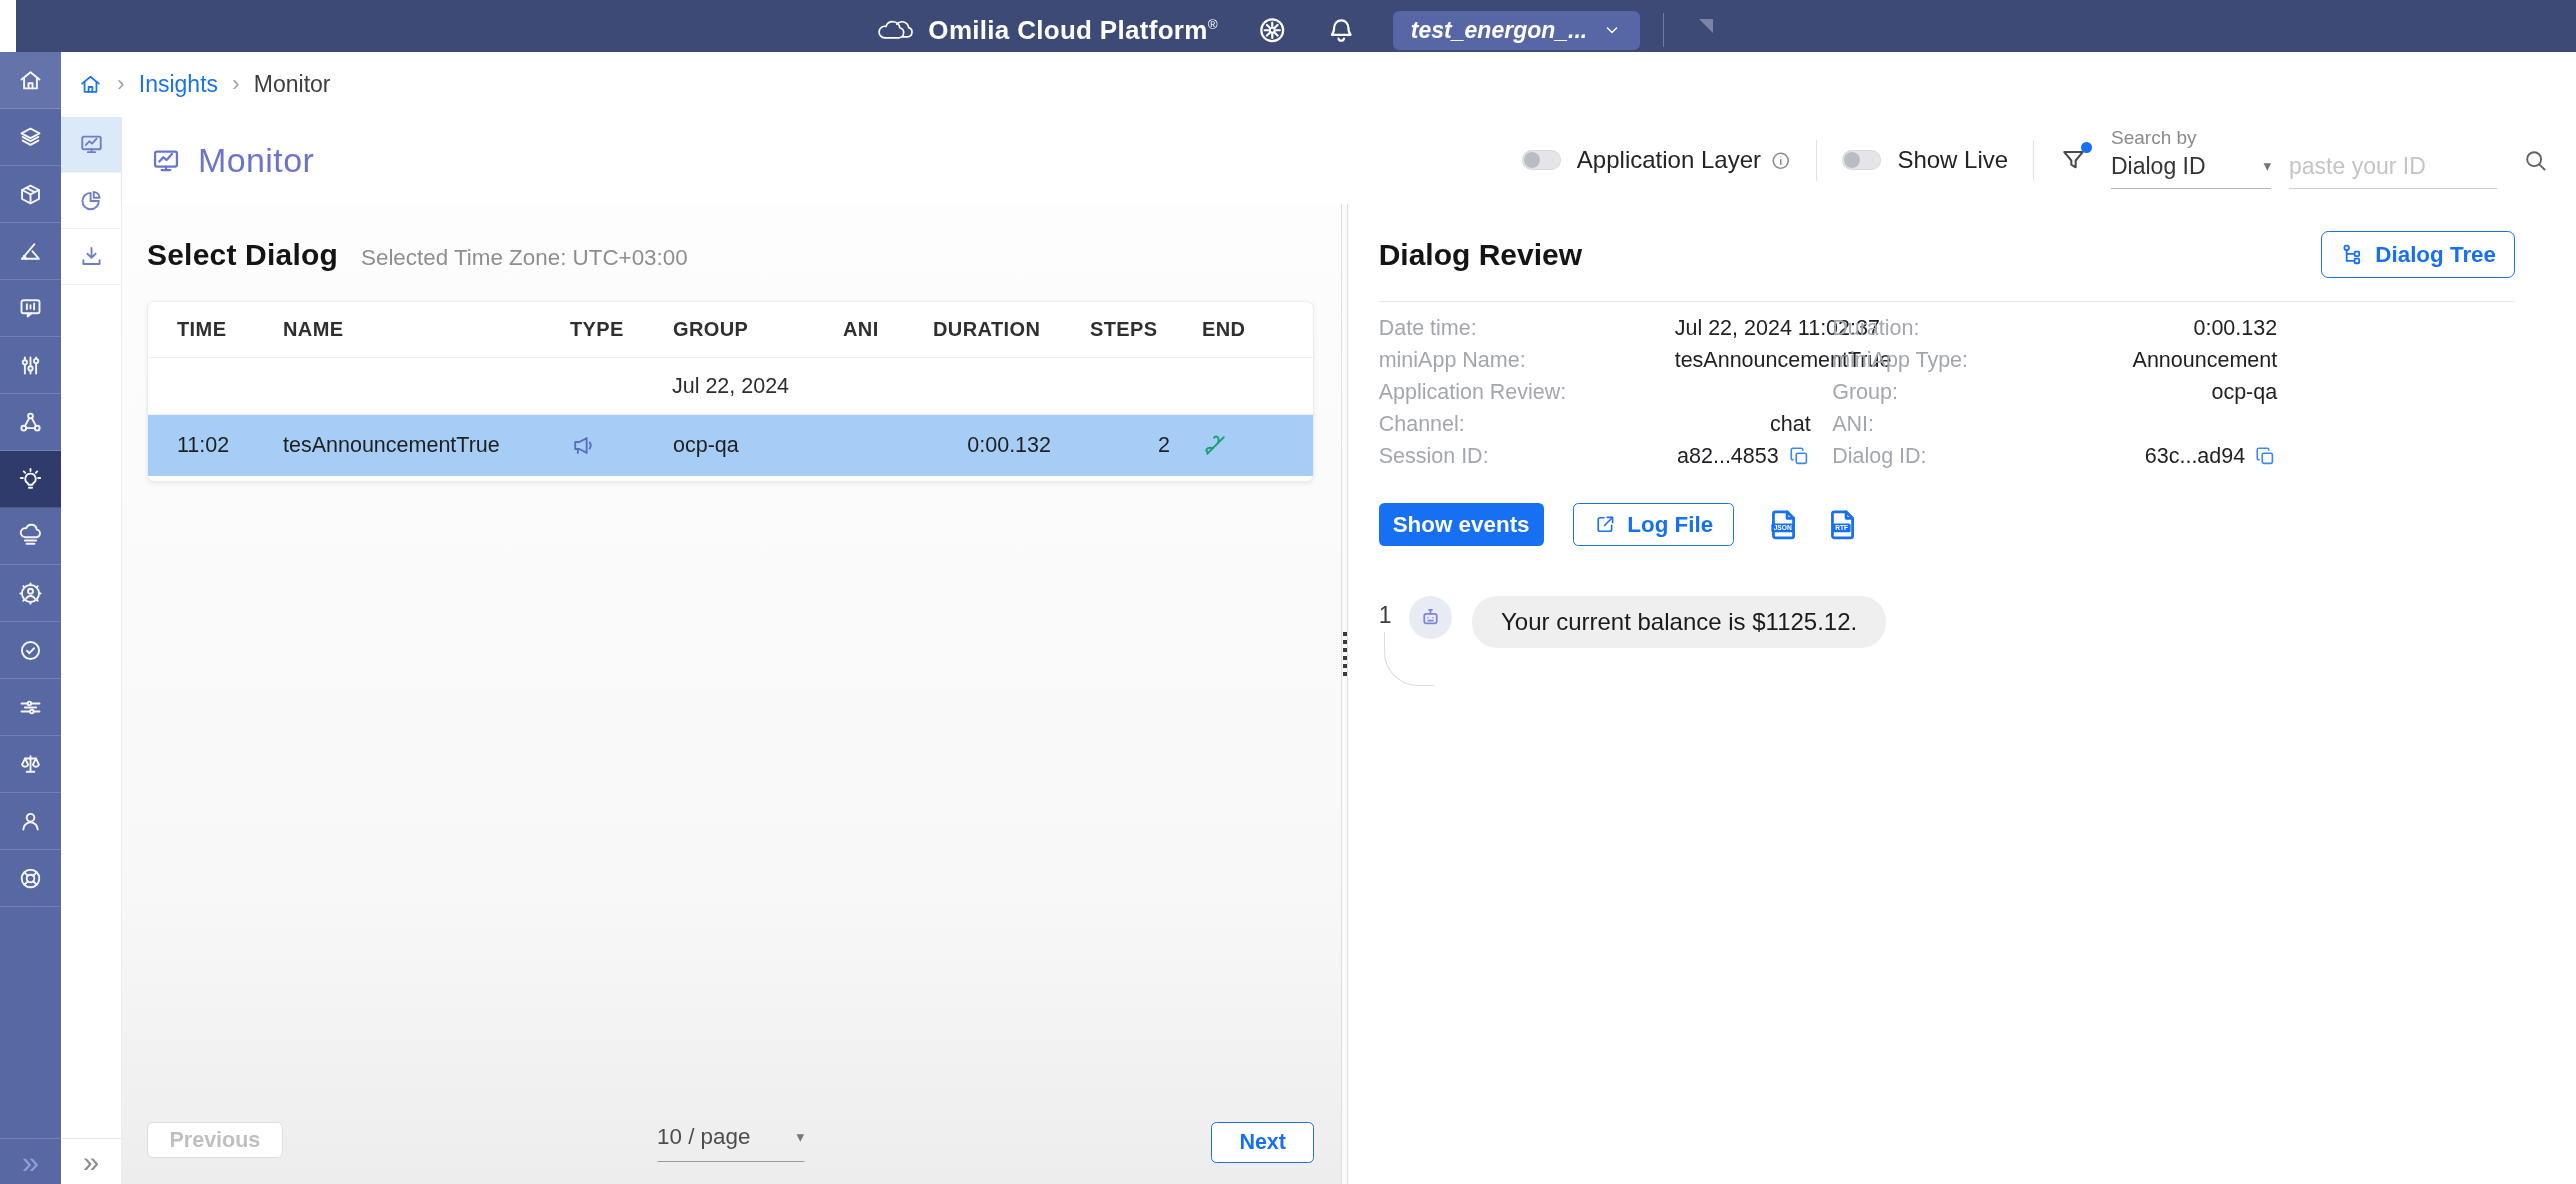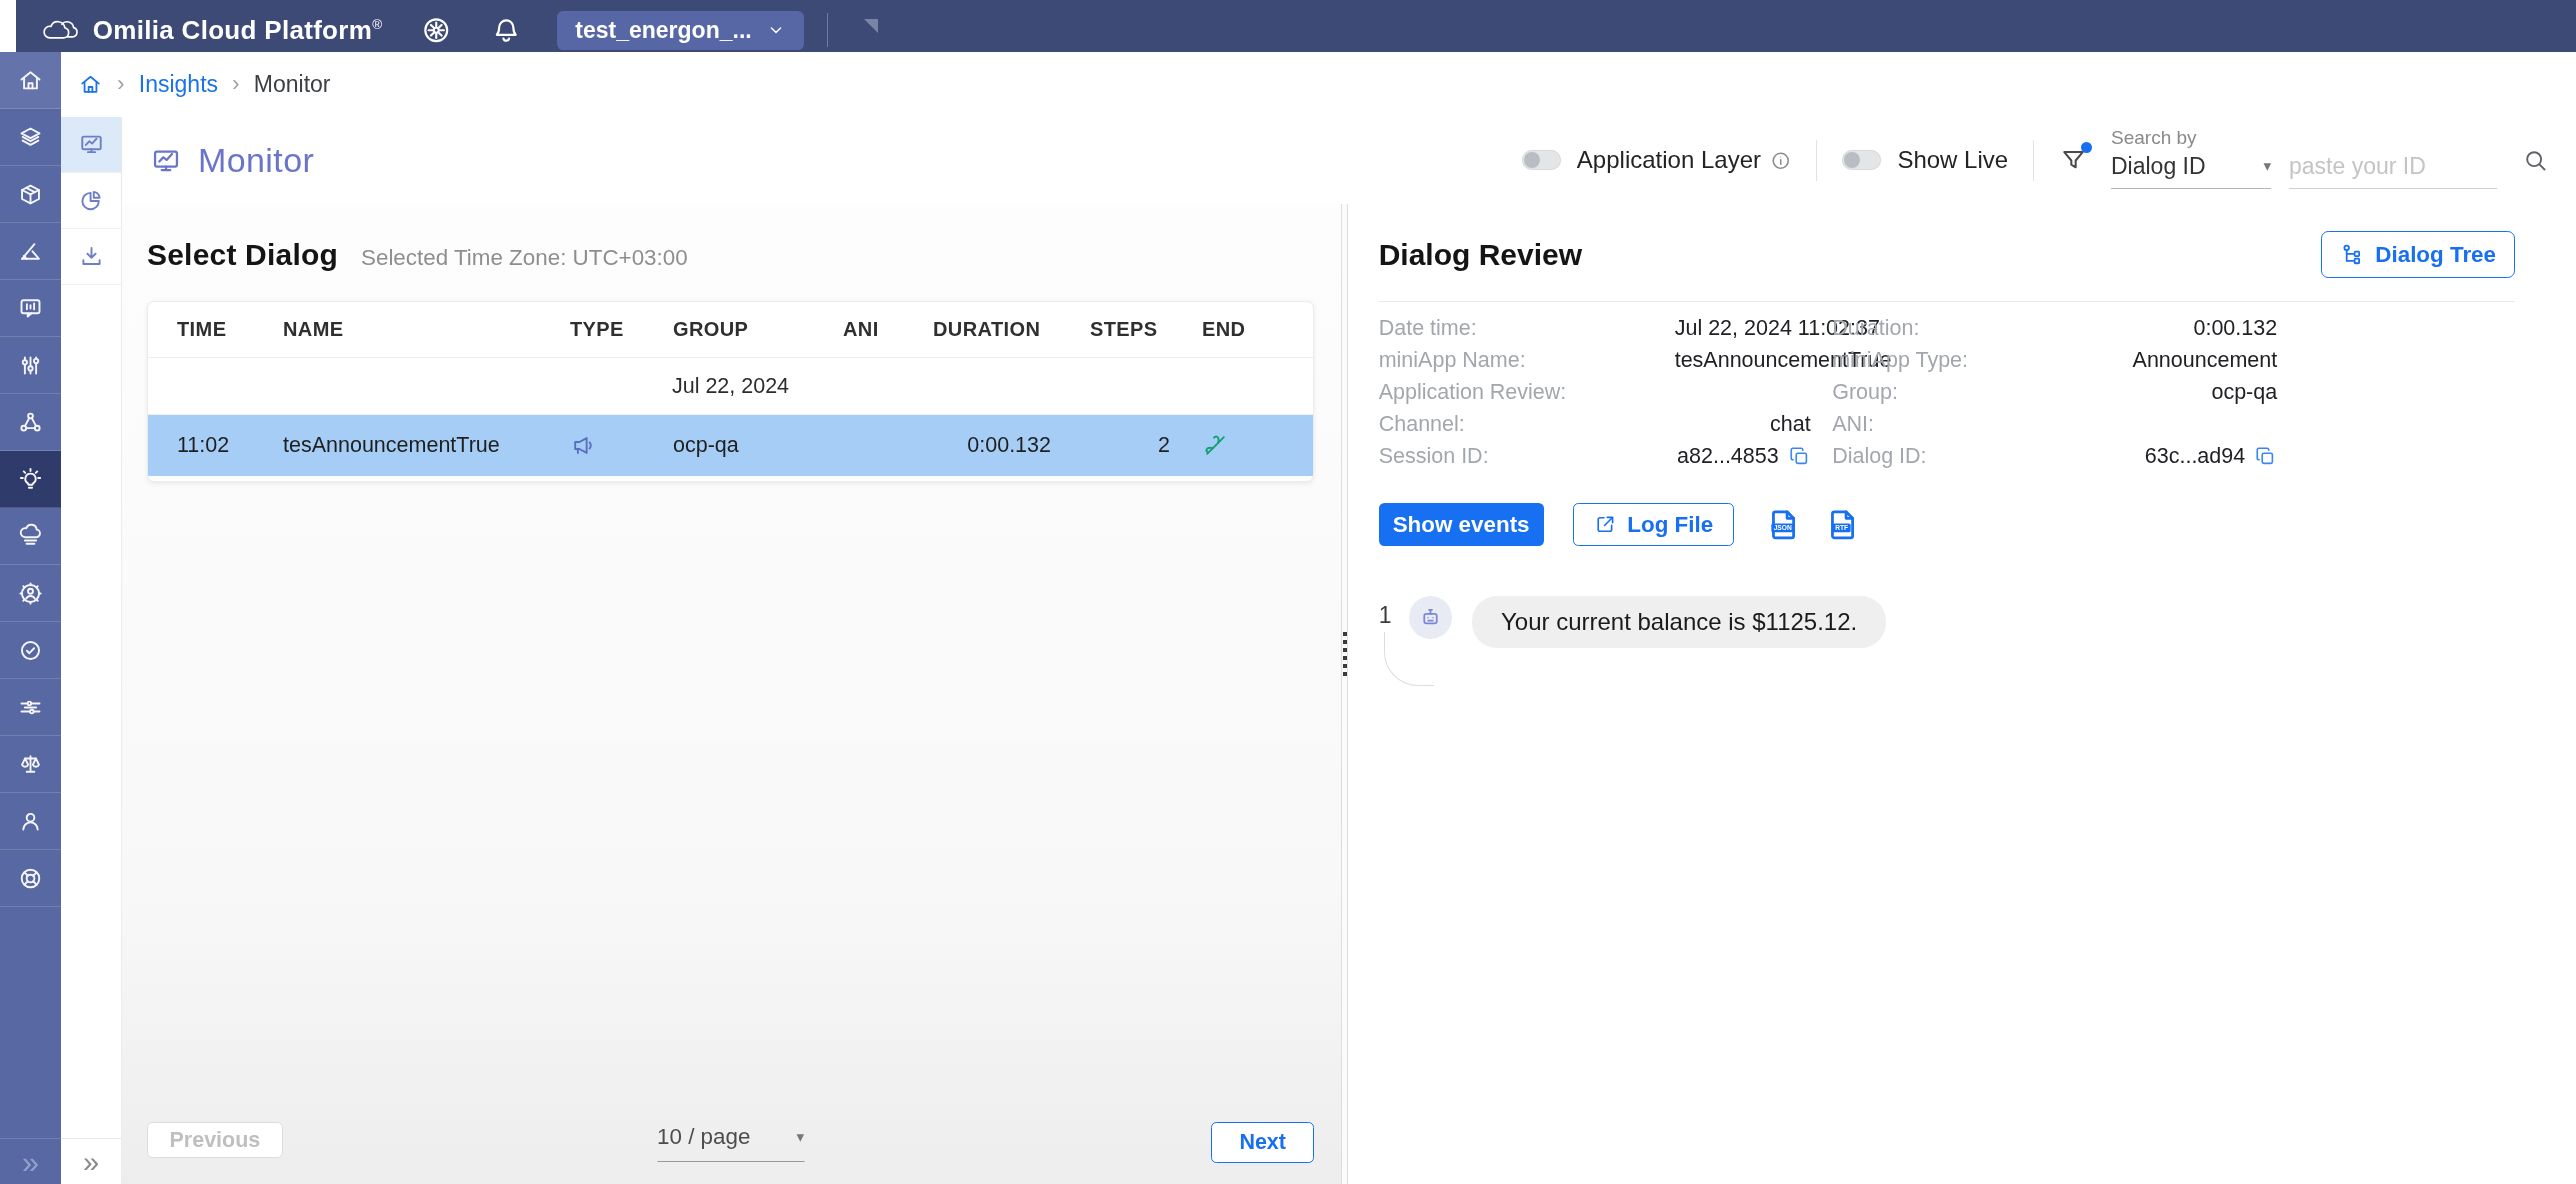--- a/index.html
+++ b/index.html
@@ -5,29 +5,29 @@
   * { margin:0; padding:0; box-sizing:border-box; }
   html,body { width:2576px; height:1185px; }
   body { font-family:"Liberation Sans", sans-serif; background:#fff; overflow:hidden; }
   svg { display:block; }
   .ic { fill:none; stroke:currentColor; stroke-width:1.7; stroke-linecap:round; stroke-linejoin:round; }
 
   .app { position:relative; width:2576px; height:1185px; background:#fff; overflow:hidden; }
 
   
   .topbar { position:absolute; top:0; left:0; right:0; height:60px; background:#3e4a76;
-            display:flex; align-items:center; justify-content:flex-start; padding:0 27px 0 21.5px;margin-left:16px; }
+            display:flex; align-items:center; justify-content:center; padding:0 27px 0 21.5px;margin-left:16px; }
   .brand { display:flex; align-items:center; gap:14.3px; color:#fff; }
   .brand-text { font-size:26px; font-weight:700; letter-spacing:0.3px; }
   .brand-text sup { font-size:13.4px; font-weight:400; }
   .top-right { display:flex; align-items:center; }
   .top-icon-btn { color:#fff; margin-left:39px; cursor:pointer; }
   .account-btn { margin-left:36px; height:39px; background:#5767a5; border:none; border-radius:6.3px;
                  color:#fff; font-family:inherit; font-size:23px; font-weight:700; padding:0 18px;
-                 display:flex; align-items:center; gap:14.3px; cursor:pointer; }
+                 display:flex; align-items:center; gap:14.3px; cursor:pointer;font-style:italic; }
   .account-divider { width:0.9px; height:34px; background:rgba(255,255,255,.28); margin-left:23px; }
   .corner-artifact { width:0; height:0; border-top:14.3px solid #7b84a6; border-left:14.3px solid transparent; margin-left:36px; margin-top:-7.2px; }
 
   
   .nav-dark { position:absolute; top:52px; left:0; bottom:0; width:61px; background:#5868a2; }
   .nav-dark .tile { height:57px; display:flex; align-items:center; justify-content:center;
                     color:#f4f6fc; border-bottom:0.9px solid rgba(255,255,255,.16); cursor:pointer; }
   .nav-dark .tile.first { background:#6573ab; }
   .nav-dark .tile.active { background:#2e3b6b; }
   .nav-expand-dark { position:absolute; bottom:0; left:0; width:61px; height:47px; display:flex;

